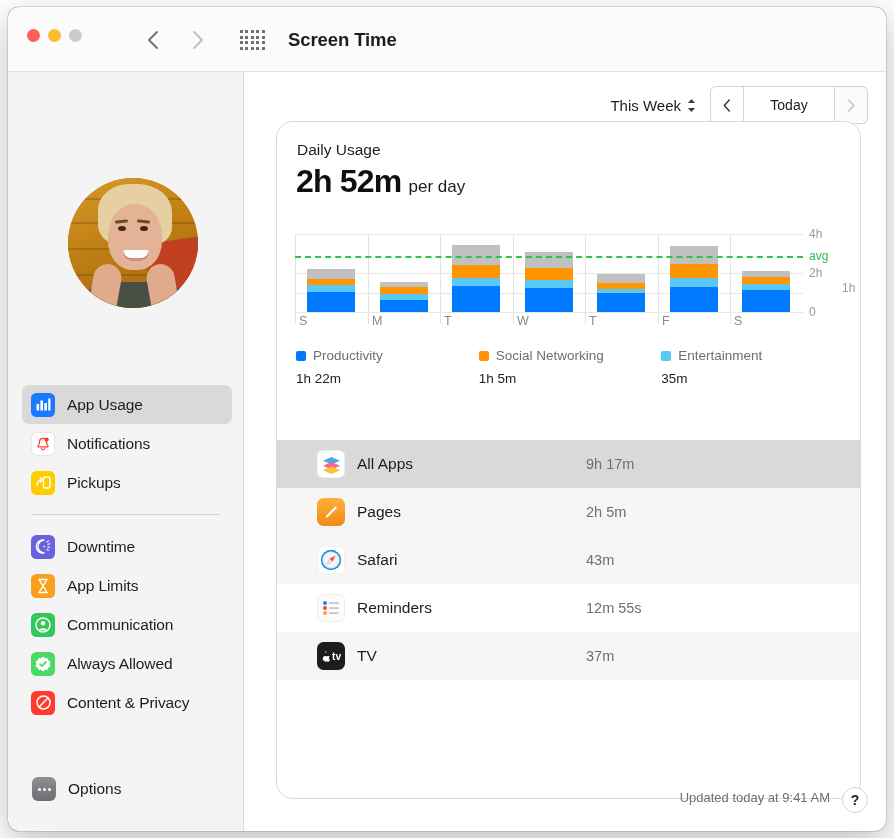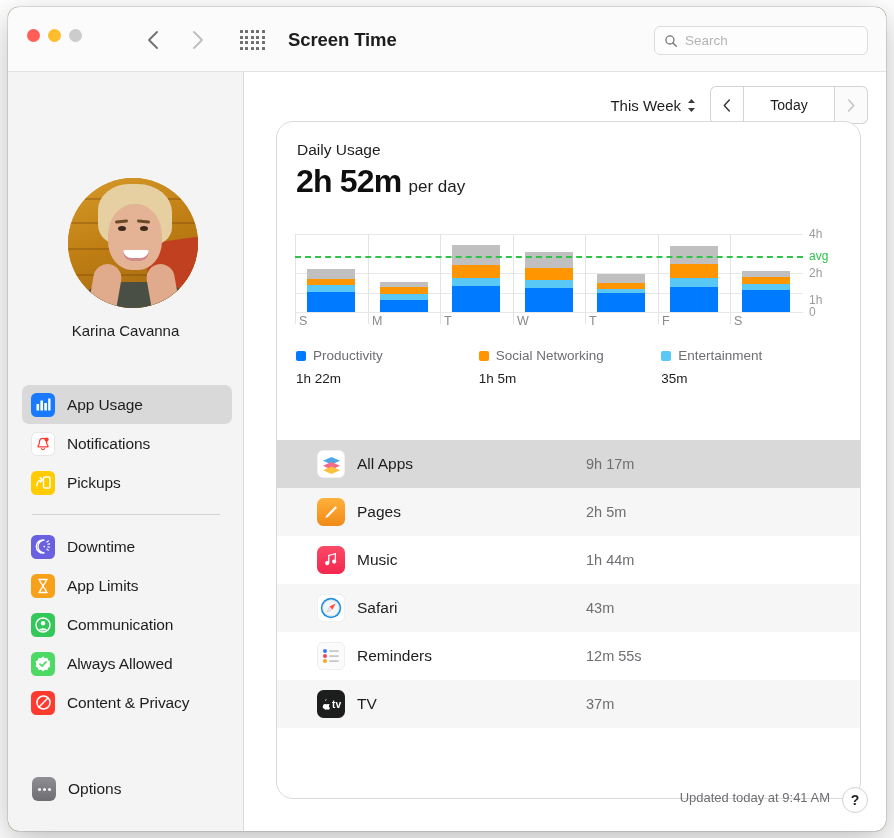--- a/index.html
+++ b/index.html
@@ -277,27 +277,20 @@
         <i></i>
       <i></i>
         <i></i>
         <i></i>
         <i></i>
         <i></i>
     </div>
 
     <div id="win-title">Screen Time</div>
 
-    <div id="search-box">
-      <svg width="14" height="14" viewBox="0 0 16 16">
-        <circle cx="6.8" cy="6.8" r="4.6" fill="none" stroke="#76767a" stroke-width="1.5"></circle>
-        <line x1="10.3" y1="10.4" x2="14" y2="14.1" stroke="#76767a" stroke-width="1.6" stroke-linecap="round"></line>
-      </svg>
-      <input id="search-input" type="text" placeholder="Search" style="">
-    </div>
   </div>
 
   <div id="body">
 
     <div id="sidebar">
       <div id="avatar">
         <div class="sky"></div>
         <div class="plank p1"></div>
           <div class="plank p2"></div>
         <div class="plank p3"></div>
@@ -307,21 +300,20 @@
         <div class="handL"></div>
           <div class="handR"></div>
         <div class="hair"></div>
         <div class="face"></div>
         <div class="browL"></div>
           <div class="browR"></div>
         <div class="eyeL"></div>
           <div class="eyeR"></div>
         <div class="mouth"></div>
       </div>
-      <div id="user-name">Karina Cavanna</div>
 
       <div id="sidelist">
 
         <div class="side-item selected">
           <span class="sicon" style="background:#1a7aff">
             <svg width="15" height="13" viewBox="0 0 15 13">
               <rect x="0.5" y="6" width="2.6" height="6.5" fill="#fff"></rect>
               <rect x="4.4" y="2.5" width="2.6" height="10" fill="#fff"></rect>
               <rect x="8.3" y="5" width="2.6" height="7.5" fill="#fff"></rect>
               <rect x="12.2" y="0.5" width="2.3" height="12" fill="#fff"></rect>
@@ -513,21 +505,21 @@
               <div class="bar" style="left: 447px;">
                 <div class="seg prod" style="height: 22.425px; background: rgb(0, 122, 255);"></div>
                 <div class="seg ent" style="height: 5.85px; background: rgb(90, 200, 245);"></div>
                 <div class="seg soc" style="height: 6.435px; background: rgb(255, 149, 0);"></div>
                 <div class="seg oth" style="height: 5.85px; background: rgb(192, 192, 192);"></div>
               </div>
               <div class="daylabel" style="left: 439px;">S</div>
               <div class="avgline" style="top: 22.0935px; border-top-color: rgb(47, 195, 74);"></div>
             </div>
         <div class="ytick" style="top: 78px;">0</div>
-            <div class="ytick" style="top: 66px;">1h</div>
+            <div class="ytick" style="top: 54px; margin-left: 33px;">1h</div>
             <div class="ytick" style="top: 39px;">2h</div>
             <div class="ytick avg" style="top: 22.0935px;">avg</div>
             <div class="ytick" style="top: 0px;">4h</div>
           </div>
 
         <div id="legend">
           <div class="lg">
             <div class="lg-top">
               <span class="lg-sw" style="background:#007aff"></span>
               <span class="lg-name">Productivity</span>
@@ -568,31 +560,20 @@
           <div class="arow alt">
             <span class="aicon" style="background:linear-gradient(180deg,#ffb13b,#f08a16)">
               <svg width="18" height="18" viewBox="0 0 18 18">
                 <path d="M13.4 3.2 L4.4 12.4 L3.4 15 L6 14 L15 4.8z" fill="#fff"></path>
               </svg>
             </span>
             <span class="aname">Pages</span>
             <span class="atime">2h 5m</span>
           </div>
 
-          <div class="arow">
-            <span class="aicon" style="background:linear-gradient(180deg,#fb4a66,#f3274f)">
-              <svg width="16" height="16" viewBox="0 0 16 16">
-                <path d="M13 2.2 L6.4 3.8 V11 a2.1 2.1 0 1 1-1.3-1.9V3.1 L13 1z" fill="#fff"></path>
-                <circle cx="11.2" cy="9.6" r="2.1" fill="#fff"></circle>
-                <path d="M13 1 V9.6 h-1.3 V2.2z" fill="#fff"></path>
-              </svg>
-            </span>
-            <span class="aname">Music</span>
-            <span class="atime">1h 44m</span>
-          </div>
 
           <div class="arow alt">
             <span class="aicon" style="background:#fff;box-shadow:inset 0 0 0 0.5px #e3e3e3">
               <svg width="24" height="24" viewBox="0 0 24 24">
                 <circle cx="12" cy="12" r="10.2" fill="#1e8fe0"></circle>
                 <circle cx="12" cy="12" r="8.6" fill="#f2f6f9"></circle>
                 <circle cx="12" cy="12" r="8" fill="none" stroke="#cfd8de" stroke-width="0.6"></circle>
                 <path d="M16.6 7.4 L10.6 10.6 L7.4 16.6 L13.4 13.4z" fill="#ff4a3d"></path>
                 <path d="M7.4 16.6 L13.4 13.4 L10.6 10.6z" fill="#e8e8e8"></path>
               </svg>

